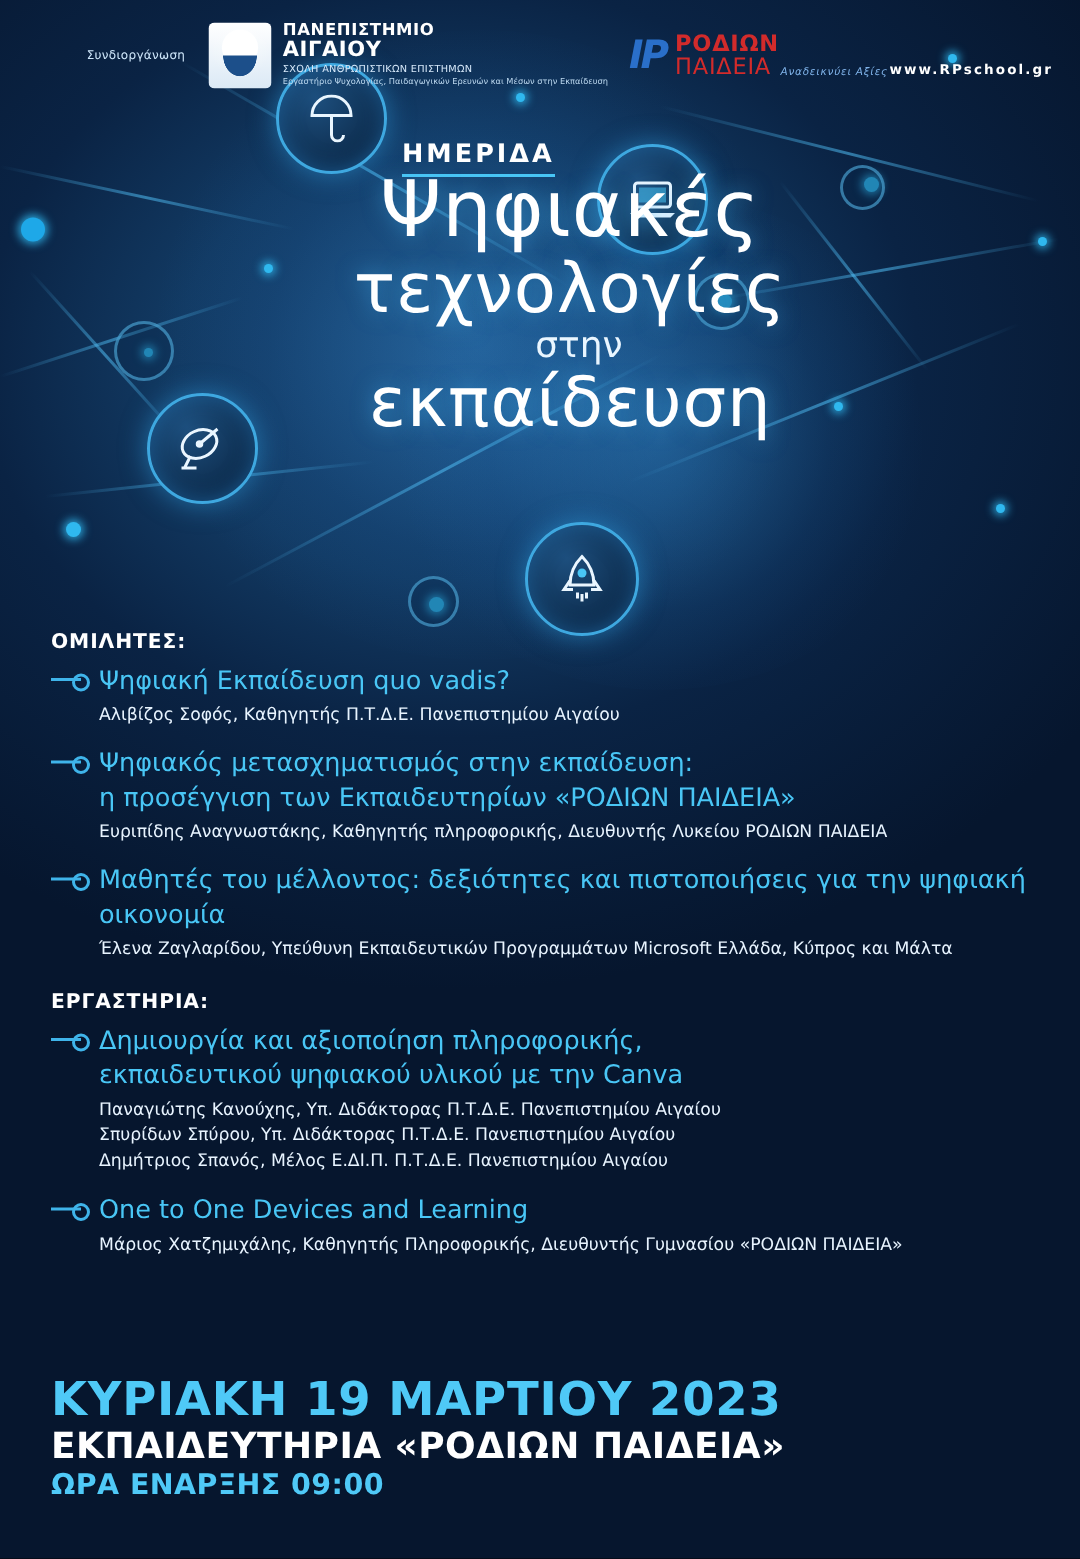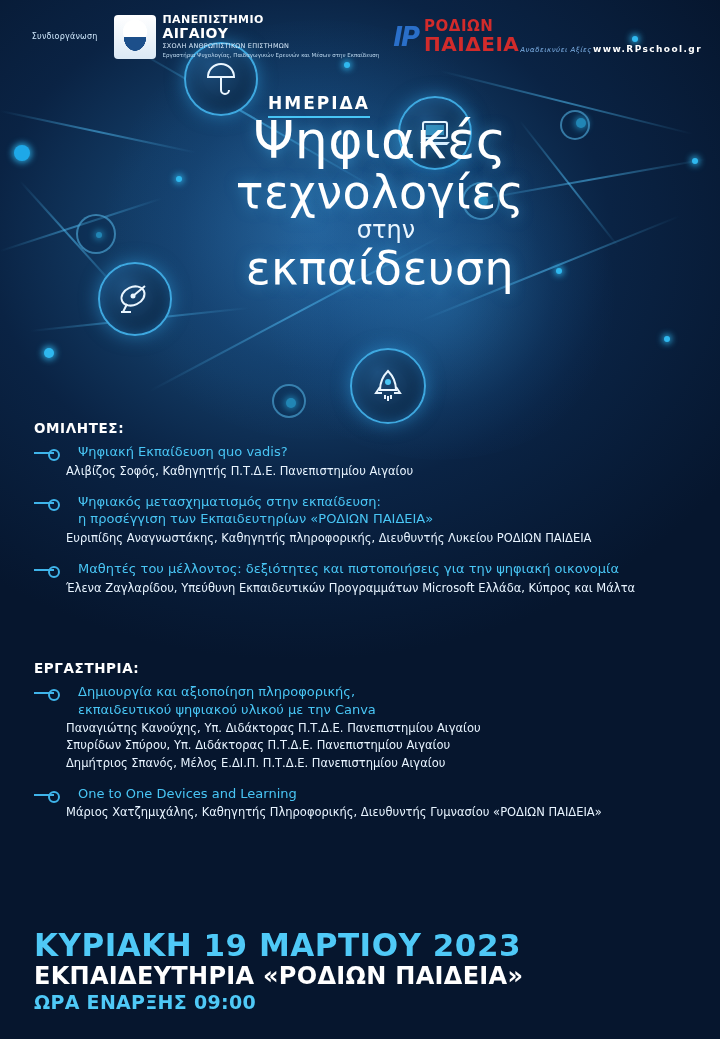--- a/index.html
+++ b/index.html
@@ -146,22 +146,22 @@
     text-align: left;
     line-height: 1.0;
   }
   .rodion-name .r1 {
     font-size: 15px;
     font-weight: bold;
     color: #d22b2b;
     letter-spacing: 0.5px;
   }
   .rodion-name .r2 {
-    font-size: 20px;
-    font-weight: bold;
+    font-size: 15px;
+    font-weight: normal;
     color: #d22b2b;
     letter-spacing: 0.5px;
   }
   .rodion-tag {
     font-size: 7px;
     font-style: italic;
     color: #7fb2e8;
     letter-spacing: 0.5px;
   }
   .rodion-url {
@@ -262,35 +262,34 @@
     top: 0;
     width: 8px;
     height: 8px;
     border-radius: 50%;
     border: 2px solid #3fb4ea;
     background: transparent;
     display: block;
   }
   .entry .headline {
     color: #49c6f5;
-    font-size: 13px;
+    font-size: 17px;
     line-height: 1.35;
     margin-bottom: 2px;
-    margin-left: 12px;
   }
   .entry .speaker {
     color: #e8f4ff;
     font-size: 11.5px;
     line-height: 1.5;
   }
   
   .footer {
     position: absolute;
     left: 34px;
-    bottom: 24px;
+    bottom: 36px;
   }
   .footer .date {
     font-size: 31px;
     font-weight: bold;
     color: #4fc9f7;
     letter-spacing: 0.5px;
     line-height: 1.12;
   }
   .footer .venue {
     font-size: 24px;

